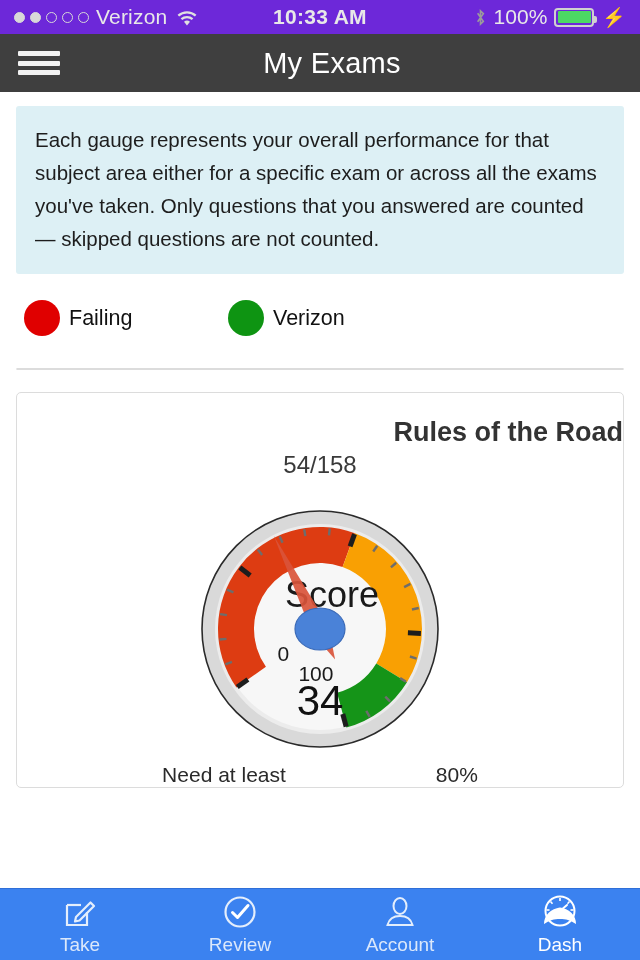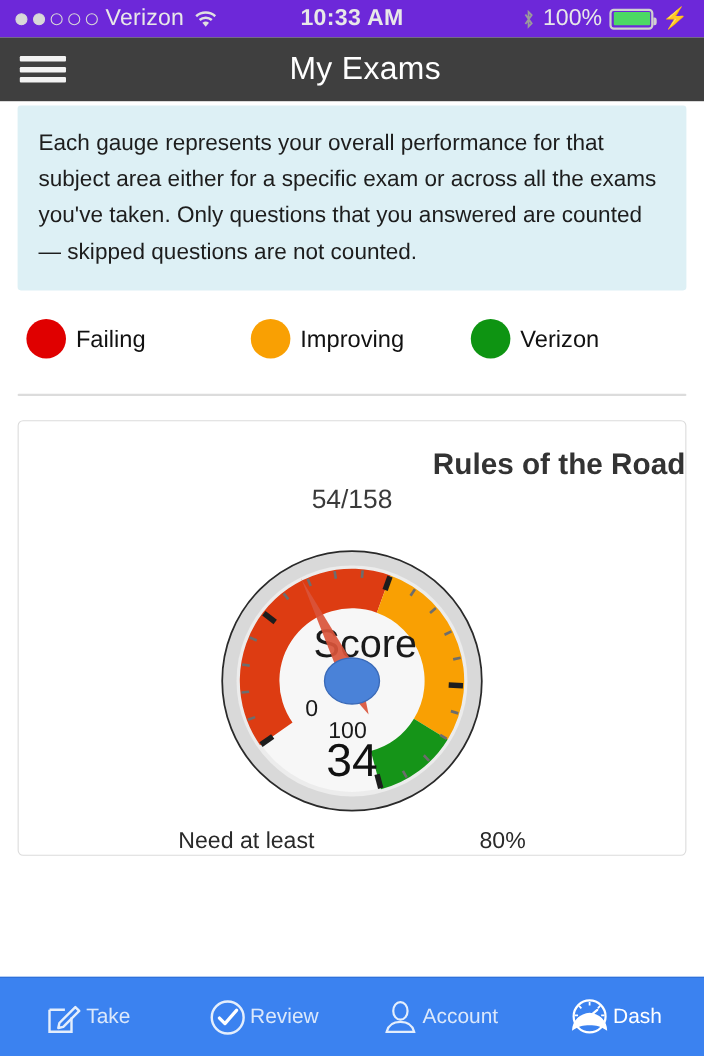--- a/index.html
+++ b/index.html
@@ -56,21 +56,21 @@
     position:absolute; left:0; right:0; text-align:center;
     color:#ffffff; font-size:29px; font-weight:normal; letter-spacing:.3px;
     pointer-events:none;
     margin-left:24px;
   }
 
   
   .content { position:absolute; top:92px; left:0; right:0; bottom:0; overflow:hidden; }
 
   .infobox {
-    margin:4px 16px 0 16px; background:#ddf0f5; border-radius:3px;
+    margin:14px 16px 0 16px; background:#ddf0f5; border-radius:3px;
     padding:17px 19px 19px 19px;
   }
   .infobox p { font-size:20.5px; line-height:33px; color:#1d1d1d; }
 
   .legend { display:flex; margin:26px 16px 0 24px; }
   .legend-item { display:flex; align-items:center; }
   .legend-item:nth-child(1) { width:204px; }
   .legend-item:nth-child(2) { width:200px; }
   .legend-circ { width:36px; height:36px; border-radius:50%; flex:none; }
   .legend-label { font-size:21.5px; color:#111; margin-left:9px;text-align:center; }
@@ -95,21 +95,21 @@
     text-align:center; font-size:21px; color:#2a2a2a;
     margin-top:6px; display:flex; justify-content:center; gap:150px;
   }
 
   
   .tabbar {
     position:absolute; left:0; right:0; bottom:0; height:72px;
     background:#3b82f0; display:flex; border-top:1px solid #2f6fd8;
   }
   .tab {
-    flex:1; display:flex; align-items:center;
+    flex:1; display:flex; flex-direction:column; align-items:center;
     justify-content:center; gap:3px; cursor:pointer;
   }
   .tab-ico { height:38px; display:flex; align-items:center; justify-content:center; }
   .tab-label { font-size:19px; color:#dbe8fb; }
   .tab.active .tab-label { color:#ffffff; }
 </style>
 </head>
 <body>
 
 <div id="app">
@@ -159,24 +159,20 @@
   <div class="content">
 
     <div class="infobox">
       <p>Each gauge represents your overall performance for that subject area either for a specific exam or across all the exams you've taken. Only questions that you answered are counted — skipped questions are not counted.</p>
     </div>
 
     <div class="legend">
       <div class="legend-item">
         <span class="legend-circ" style="background:#e00000"></span>
         <span class="legend-label">Failing</span>
-      </div>
-      <div class="legend-item">
-        <span class="legend-circ" style="background:#f9a003"></span>
-        <span class="legend-label">Improving</span>
       </div>
       <div class="legend-item">
         <span class="legend-circ" style="background:#0e9412"></span>
         <span class="legend-label">Verizon</span>
       </div>
     </div>
 
     <div class="card">
     </div>
 

